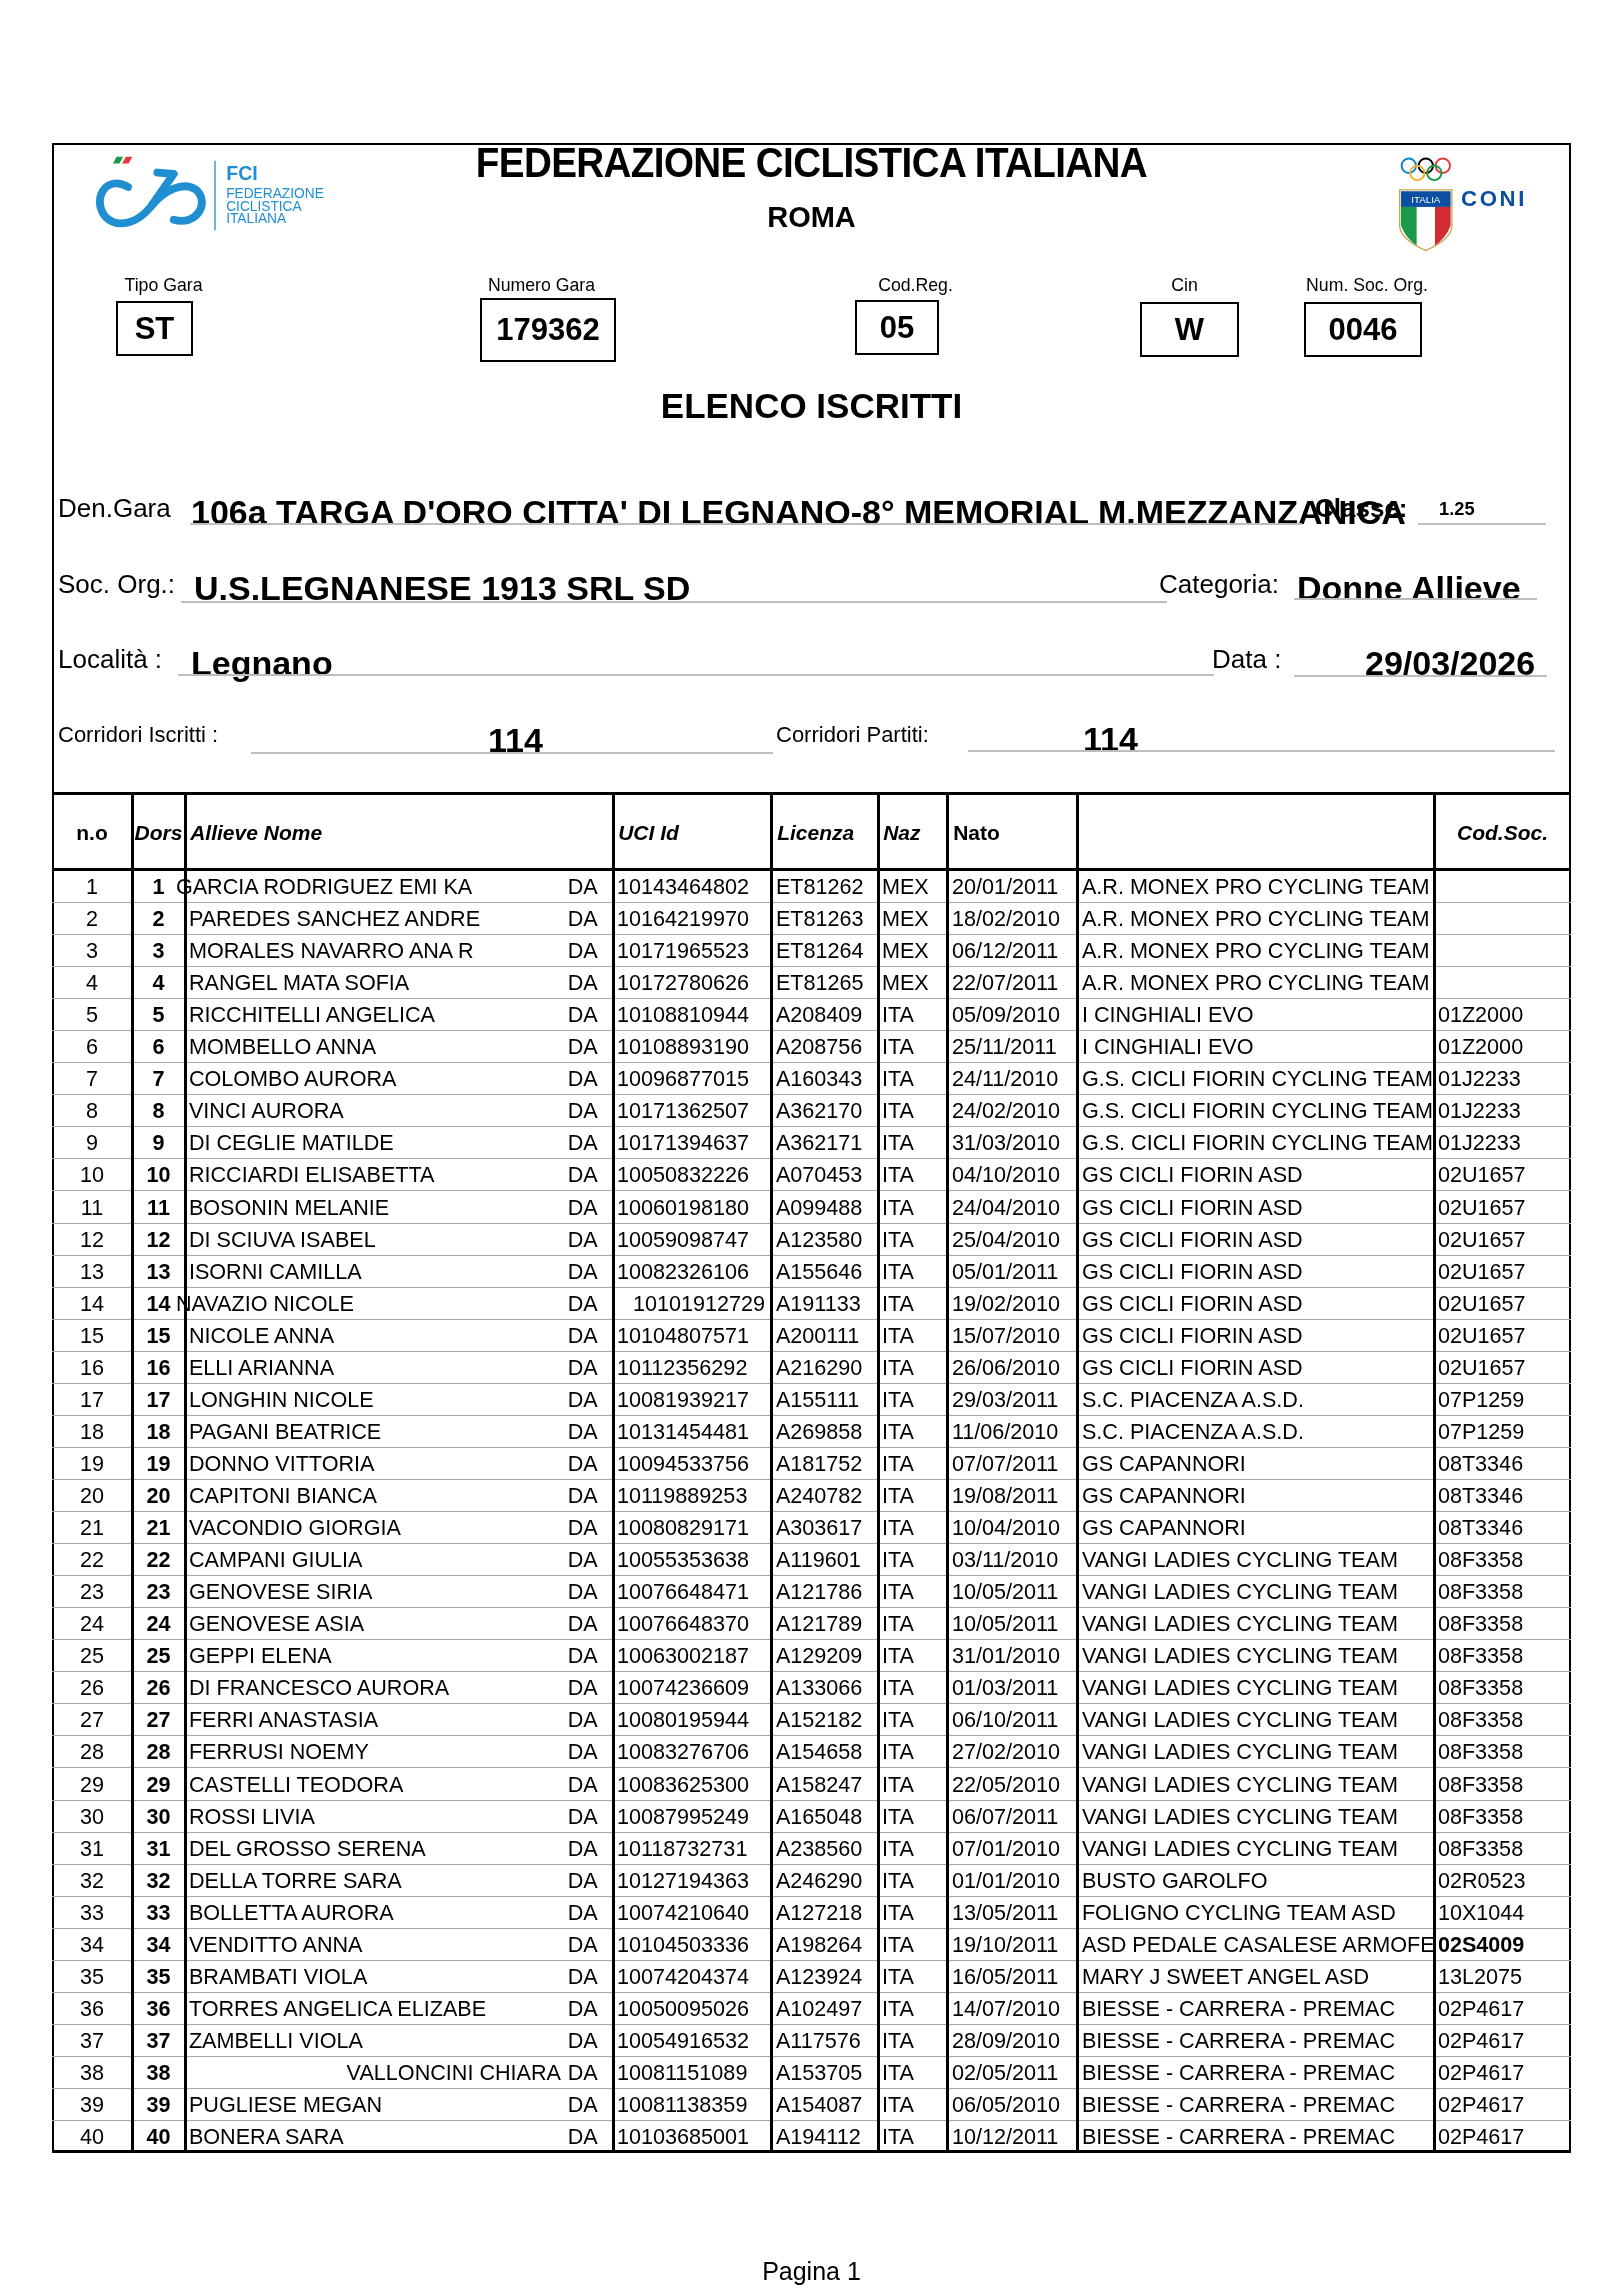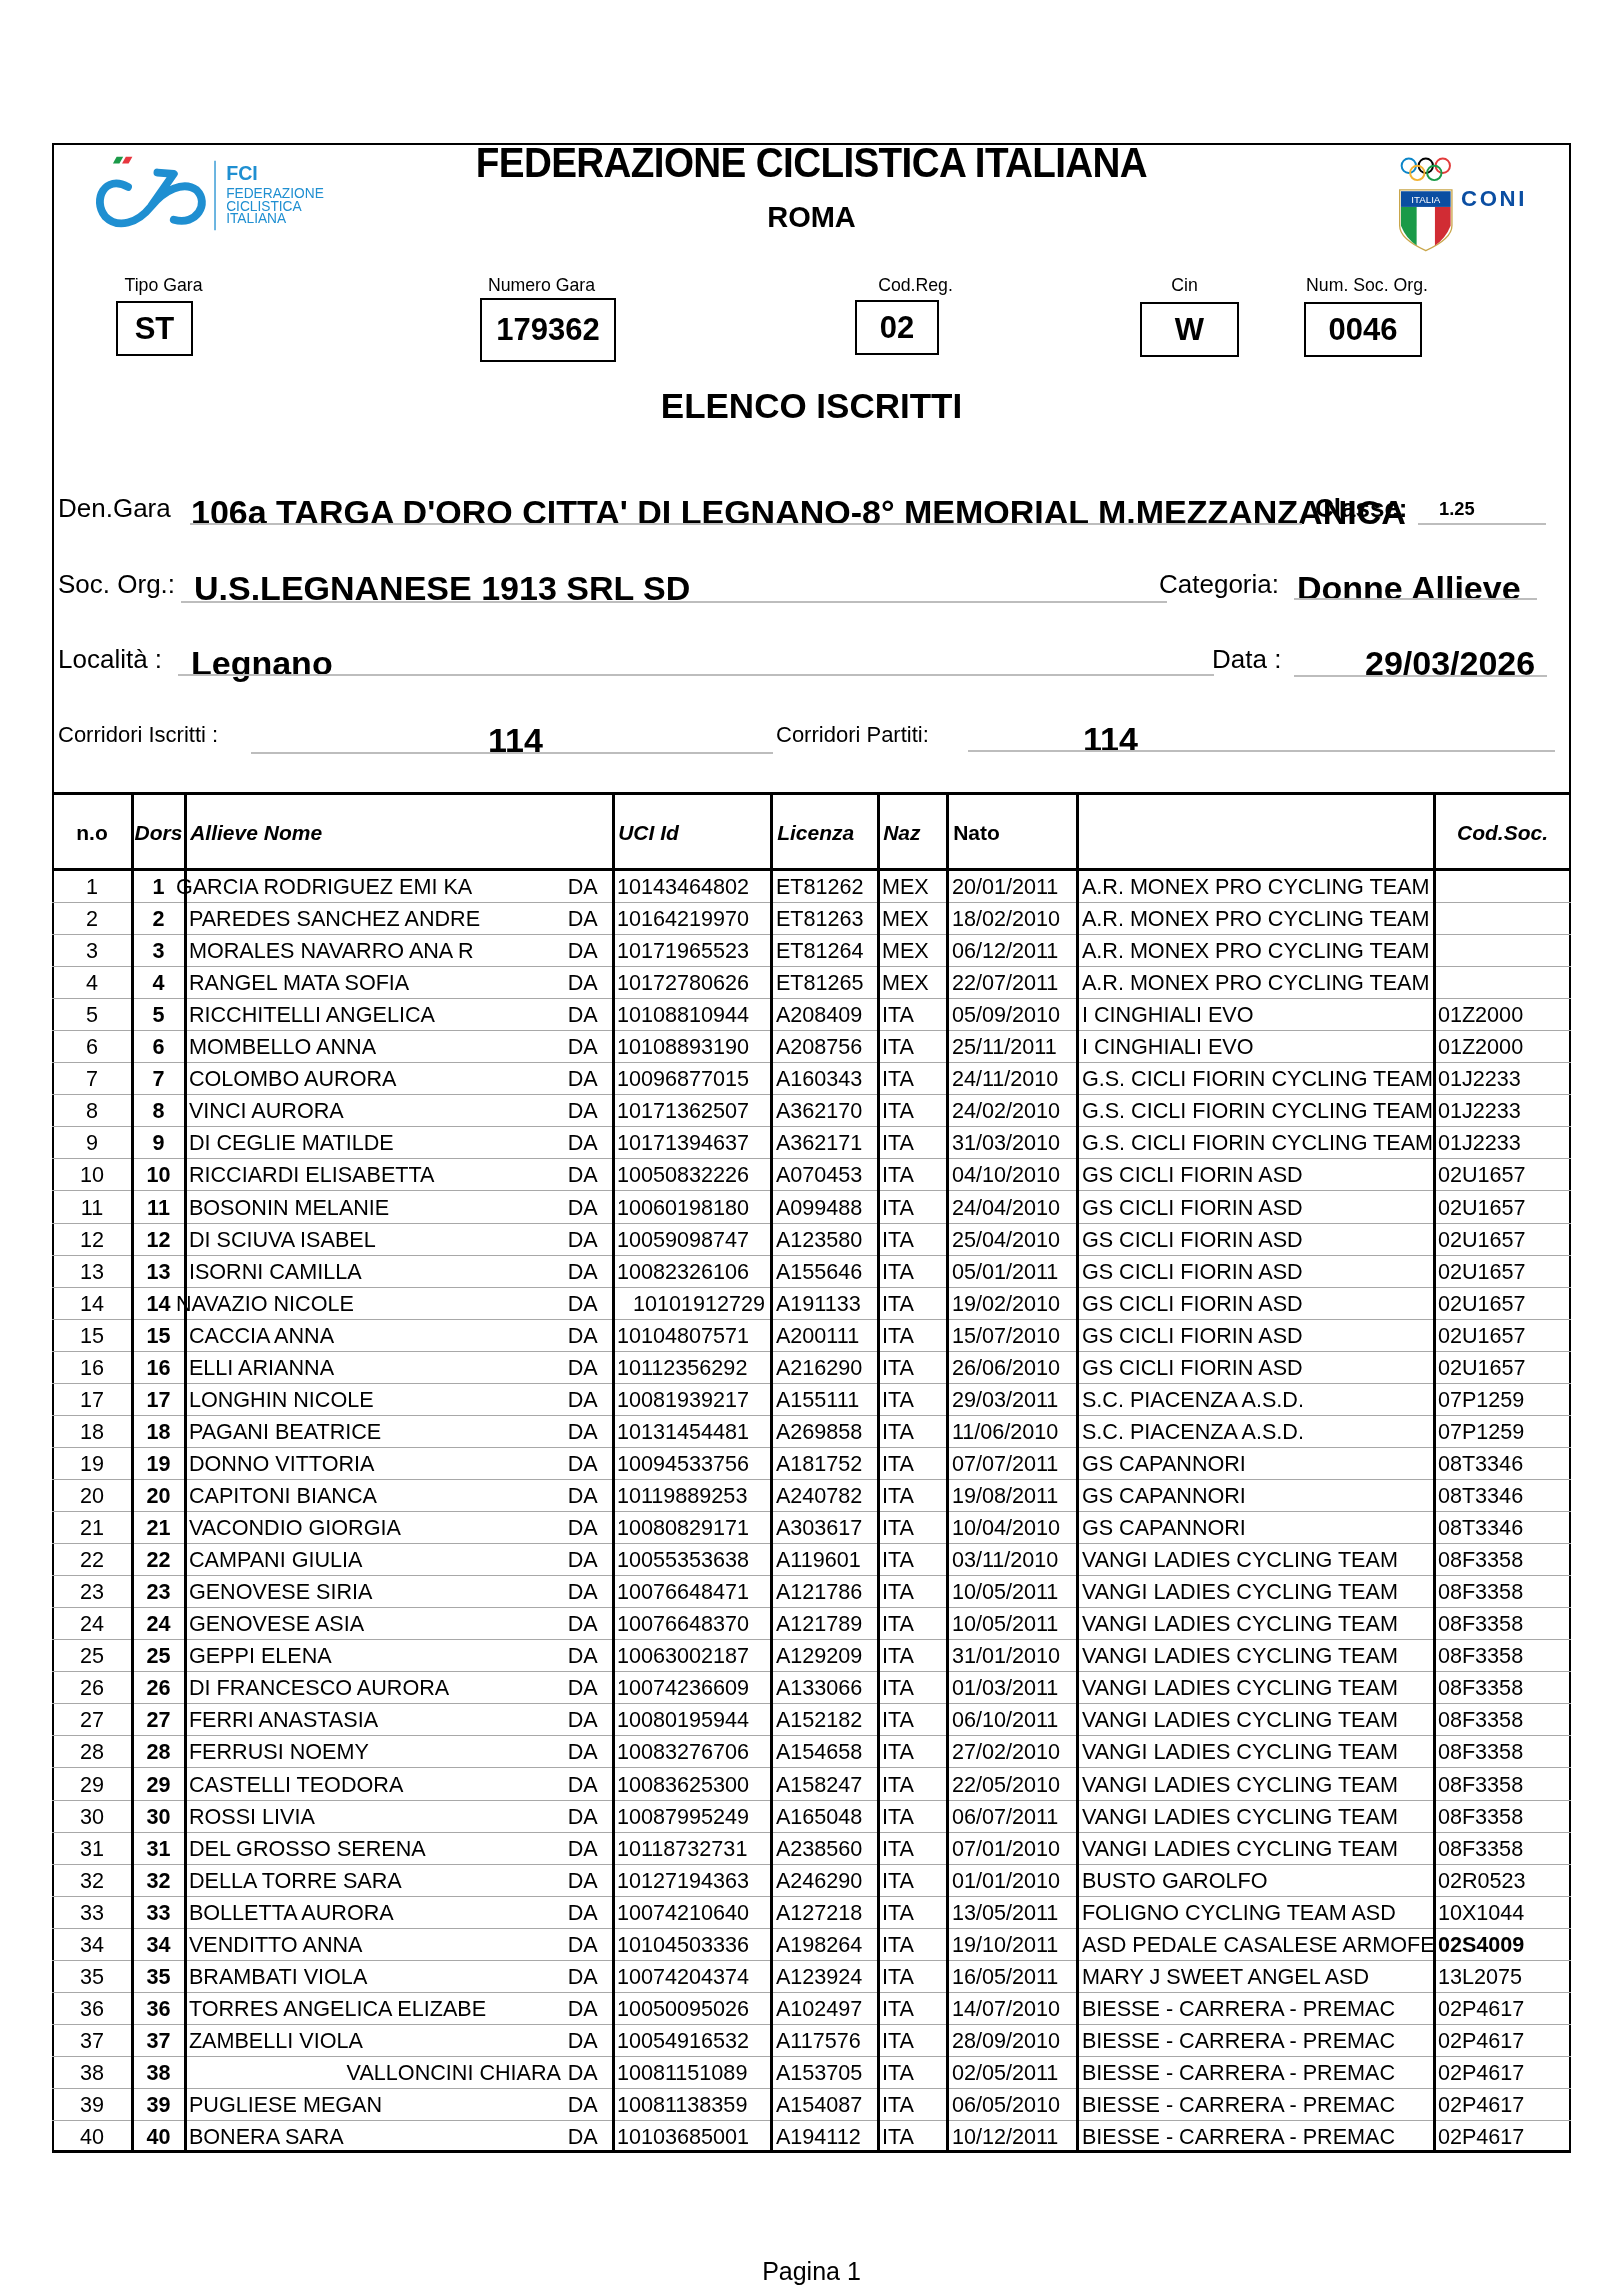--- a/index.html
+++ b/index.html
@@ -77,21 +77,21 @@
   </svg>
 </div>
 
 <div class="box-label" style="left:98px; top:275px; width:131px;">Tipo Gara</div>
 <div class="code-box" style="left:116px; top:301px; width:77px; height:55px;">ST</div>
 
 <div class="box-label" style="left:476px; top:275px; width:131px;">Numero Gara</div>
 <div class="code-box" style="left:480px; top:298px; width:136px; height:64px;">179362</div>
 
 <div class="box-label" style="left:850px; top:275px; width:131px;">Cod.Reg.</div>
-<div class="code-box" style="left:855px; top:300px; width:84px; height:55px;">02</div>
+<div class="code-box" style="left:855px; top:300px; width:84px; height:55px;">05</div>
 
 <div class="box-label" style="left:1119px; top:275px; width:131px;">Cin</div>
 <div class="code-box" style="left:1140px; top:302px; width:99px; height:55px;">W</div>
 
 <div class="box-label" style="left:1282px; top:275px; width:170px;">Num. Soc. Org.</div>
 <div class="code-box" style="left:1304px; top:302px; width:118px; height:55px;">0046</div>
 
 <div class="section-title">ELENCO ISCRITTI</div>
 
 <div class="field-label" style="left:58px; top:493px;">Den.Gara</div>
@@ -298,21 +298,21 @@
         <div class="td " style="left: 561px; width: 158px; padding-left: 20px;">10101912729</div>
         <div class="td " style="left: 720px; width: 107px;">A191133</div>
         <div class="td " style="left: 826px; width: 69px;">ITA</div>
         <div class="td " style="left: 896px; width: 130px;">19/02/2010</div>
         <div class="td " style="left: 1026px; width: 357px;">GS CICLI FIORIN ASD</div>
         <div class="td " style="left: 1382px; width: 137px;">02U1657</div>
       </div>
       <div class="tr" style="top: 449px;">
         <div class="td center" style="left: 0px; width: 80px;">15</div>
         <div class="td center bold" style="left: 80px; width: 53px;">15</div>
-        <div class="td " style="left: 133px; width: 366px;">CACCIA ANNA</div>
+        <div class="td " style="left: 133px; width: 366px;">NICOLE ANNA</div>
         <div class="td " style="left: 500px; width: 61px; padding-left: 15.7px;">DA</div>
         <div class="td " style="left: 561px; width: 158px;">10104807571</div>
         <div class="td " style="left: 720px; width: 107px;">A200111</div>
         <div class="td " style="left: 826px; width: 69px;">ITA</div>
         <div class="td " style="left: 896px; width: 130px;">15/07/2010</div>
         <div class="td " style="left: 1026px; width: 357px;">GS CICLI FIORIN ASD</div>
         <div class="td " style="left: 1382px; width: 137px;">02U1657</div>
       </div>
       <div class="tr" style="top: 481px;">
         <div class="td center" style="left: 0px; width: 80px;">16</div>

